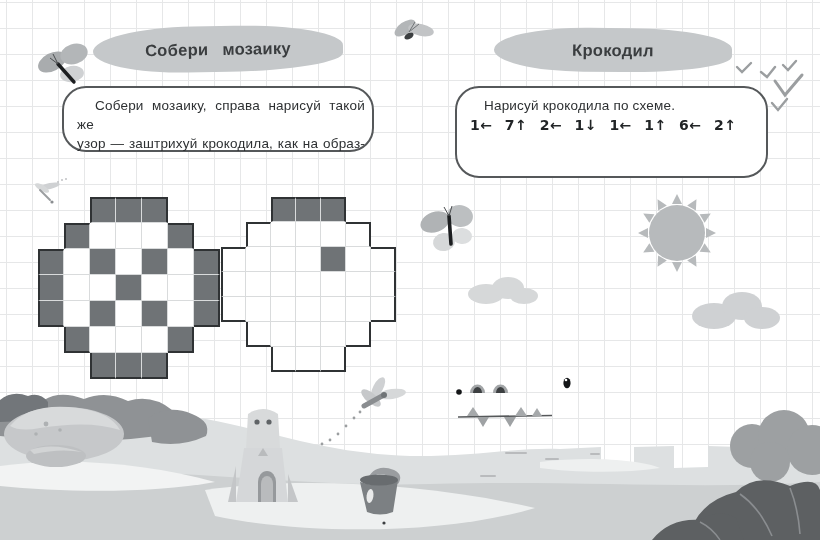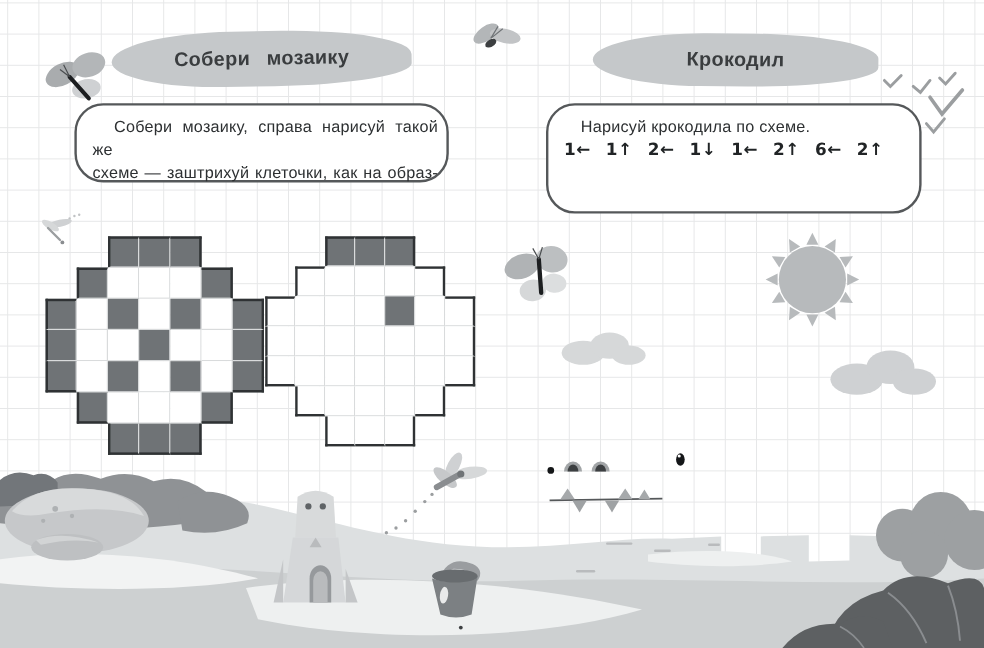--- a/index.html
+++ b/index.html
@@ -120,27 +120,27 @@
 
   <div class="bubble abs" style="left:93px;top:26px;width:250px;height:46px;transform:rotate(-1deg);">
     <span>Собери мозаику</span>
   </div>
   <div class="bubble abs" style="left:494px;top:28px;width:238px;height:44px;transform:rotate(.5deg);">
     <span>Крокодил</span>
   </div>
 
   <div class="ibox abs" id="left-instruction" style="left:62px;top:86px;width:312px;height:66px;">
       <div class="line first">Собери мозаику, справа нарисуй такой же</div>
-      <div class="line">схеме — заштрихуй клеточки, как на образ-</div>
+      <div class="line">узор — заштрихуй крокодила, как на образ-</div>
     </div>
 
   <div class="ibox abs" style="left:455px;top:86px;width:313px;height:92px;">
     <div class="line plain first" style="text-indent:14px;">Нарисуй крокодила по схеме.</div>
     <div id="scheme">
-        <div class="scheme-line">1←  1↑  2←  1↓  1←  2↑  6←  2↑</div>
+        <div class="scheme-line">1←  7↑  2←  1↓  1←  1↑  6←  2↑</div>
       </div>
   </div>
 
   <div class="mosaic" id="mosaic-sample" style="left: 38px; top: 197px; width: 182px; height: 182px;">
       <div class="mcell filled" style="left: 52px; top: 0px; width: 26px; height: 26px; border-width: 2.5px 1px 1px 2.5px; border-style: solid; border-color: rgb(47, 50, 52) rgb(217, 219, 220) rgb(217, 219, 220) rgb(47, 50, 52);"></div>
       <div class="mcell filled" style="left: 78px; top: 0px; width: 26px; height: 26px; border-top: 2.5px solid rgb(47, 50, 52); border-left: none; border-right: 1px solid rgb(217, 219, 220); border-bottom: 1px solid rgb(217, 219, 220);"></div>
       <div class="mcell filled" style="left: 104px; top: 0px; width: 26px; height: 26px; border-top: 2.5px solid rgb(47, 50, 52); border-left: none; border-right: 2.5px solid rgb(47, 50, 52); border-bottom: 1px solid rgb(217, 219, 220);"></div>
       <div class="mcell filled" style="left: 26px; top: 26px; width: 26px; height: 26px; border-width: 2.5px 1px 1px 2.5px; border-style: solid; border-color: rgb(47, 50, 52) rgb(217, 219, 220) rgb(217, 219, 220) rgb(47, 50, 52);"></div>
       <div class="mcell" style="left: 52px; top: 26px; width: 26px; height: 26px; border-top: none; border-left: none; border-right: 1px solid rgb(217, 219, 220); border-bottom: 1px solid rgb(217, 219, 220);"></div>
       <div class="mcell" style="left: 78px; top: 26px; width: 26px; height: 26px; border-top: none; border-left: none; border-right: 1px solid rgb(217, 219, 220); border-bottom: 1px solid rgb(217, 219, 220);"></div>

